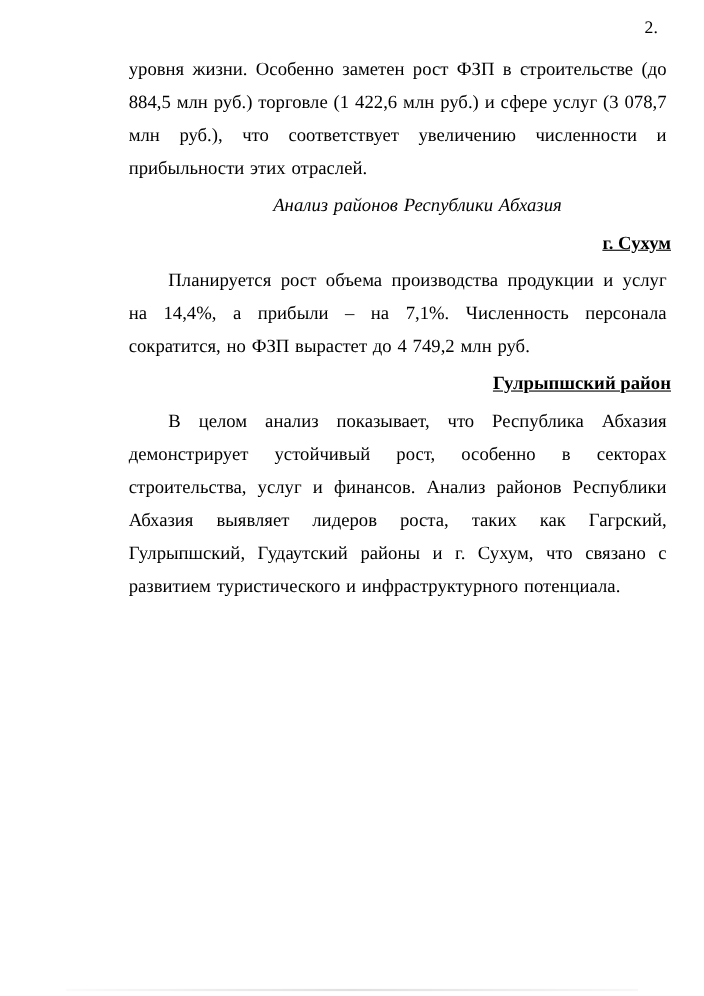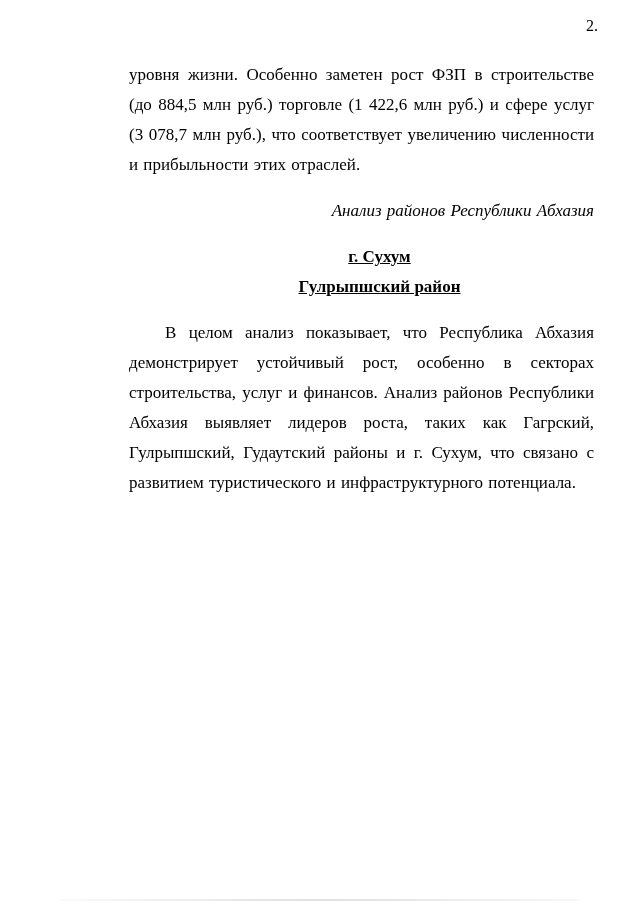--- a/index.html
+++ b/index.html
@@ -21,39 +21,39 @@
     overflow: hidden;
   }
   .page-number {
     position: absolute;
     top: 16px;
     right: 42px;
     font-size: 16px;
     line-height: 20px;
   }
   .doc p {
-    margin: 16px;
+    margin: 4px;
     text-align: justify;
     word-spacing: 1px;
   }
   .doc p.indent {
     text-indent: 36px;
   }
   .doc .italic-line {
     font-style: italic;
     text-indent: 36px;
-    text-align: right;
+    text-align: center;
   }
   .doc h2 {
     margin: 0;
     padding-left: 36px;
     font-size: 17px;
     line-height: 30px;
     font-weight: bold;
-    text-align: center;
+    text-align: right;
   }
   .doc h2 span {
     text-decoration: underline;
   }
   
   .scan-edge {
     position: absolute;
     bottom: 4px;
     left: 60px;
     width: 520px;
@@ -69,20 +69,21 @@
   <div class="page-number">2.</div>
 
   <div class="doc">
 
     <p>уровня жизни. Особенно заметен рост ФЗП в строительстве (до 884,5 млн руб.) торговле (1 422,6 млн руб.) и сфере услуг (3 078,7 млн руб.), что соответствует увеличению численности и прибыльности этих отраслей.</p>
 
     <p class="italic-line">Анализ районов Республики Абхазия</p>
 
     <h2><span>г. Сухум</span></h2>
 
+    <p class="indent">Планируется рост объема производства продукции и услуг на 14,4%, а прибыли – на 7,1%. Численность персонала сократится, но ФЗП вырастет до 4 749,2 млн руб.</p>
 
 
 
     <h2><span>Гулрыпшский район</span></h2>
 
 
     <p class="indent">В целом анализ показывает, что Республика Абхазия демонстрирует устойчивый рост, особенно в секторах строительства, услуг и финансов. Анализ районов Республики Абхазия выявляет лидеров роста, таких как Гагрский, Гулрыпшский, Гудаутский районы и г. Сухум, что связано с развитием туристического и инфраструктурного потенциала.</p>
 
   </div>
 

